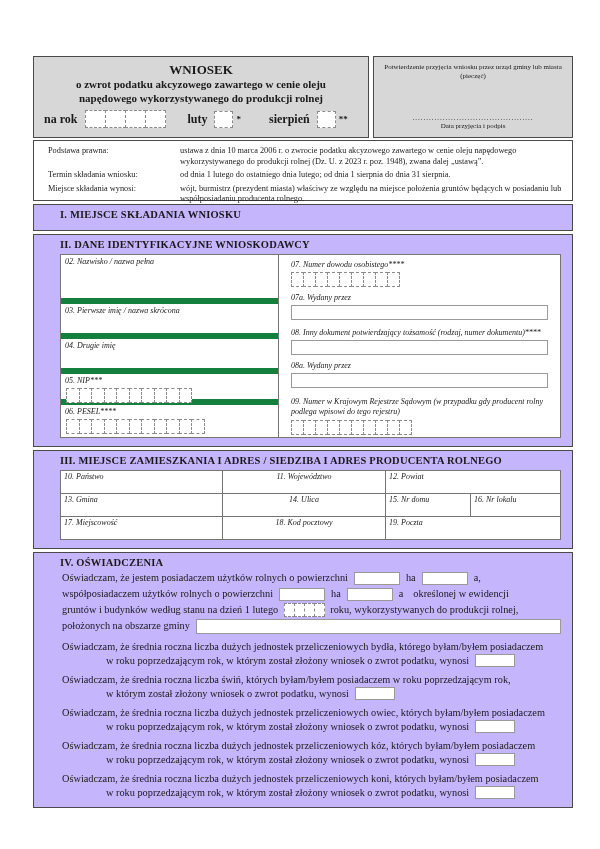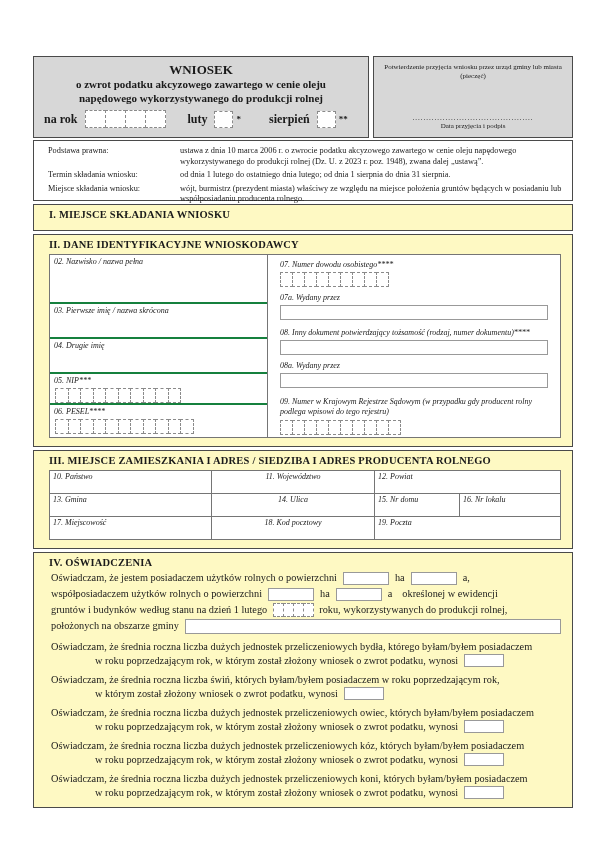--- a/index.html
+++ b/index.html
@@ -40,36 +40,36 @@
   
   .legal-box {
     margin-top:2px; border:1px solid #4a4a4a; background:#fff;
     padding:5px 8px 4px 14px; height:61px;
   }
   .legal-row { display:flex; margin-bottom:3px;gap:28px; }
   .legal-label { width:104px; flex:none; font-size:8.3px; line-height:10.5px; }
   .legal-text { flex:1; font-size:8.3px; line-height:10.5px; }
 
   
-  .sec { margin-top:3px; background:#fef9c3; border:1px solid #4a4a4a; padding:3px 11px 8px 15px; }
+  .sec { margin-top:3px; background:#c4b5fd; border:1px solid #4a4a4a; padding:3px 11px 8px 26px; }
   .sec-title { font-weight:bold; font-size:10.5px; line-height:14px; letter-spacing:.2px; }
   .flabel { font-style:italic; font-size:8px; line-height:10px; }
   .wbox { background:#fff; border:1px solid #757575; }
   .cells { display:flex; }
   .cell { background:#fff; border:1px dashed #8a8a8a; margin-right:-1px; }
   .cell-sm { width:13.5px; height:15px; }
   .input-line { background:#fff; border:1px solid #999; height:15px; }
 
   
   .field01 { margin-top:2px; height:37px; padding:2px 4px; }
 
   
   .sec2-grid { margin-top:2px; display:flex; background:#fff; border:1px solid #757575; height:184px; }
   .sec2-left { width:218px; flex:none; border-right:1px solid #757575; display:flex; flex-direction:column; }
-  .l-row { padding:2px 4px; border-bottom:2px solid #15803d; }
+  .l-row { padding:2px 4px; border-bottom:6px solid #15803d; }
   .l-row:last-child { border-bottom:none; }
   .r02 { height:49px; }
   .r03 { height:35px; }
   .r04 { height:35px; }
   .r05 { height:31px; }
   .r06 { flex:1; }
   .l-row .cells { margin-top:2px; margin-left:1px; }
   .sec2-right { flex:1; padding:5px 12px 0 12px; }
   .sec2-right .flabel { margin-bottom:2px; }
   .sec2-right .cells { margin-bottom:4px; }
@@ -144,21 +144,21 @@
   <div class="legal-box">
     <div class="legal-row">
       <div class="legal-label">Podstawa prawna:</div>
       <div class="legal-text">ustawa z dnia 10 marca 2006 r. o zwrocie podatku akcyzowego zawartego w cenie oleju  napędowego wykorzystywanego do produkcji  rolnej (Dz. U. z 2023 r. poz. 1948), zwana dalej „ustawą”.</div>
     </div>
     <div class="legal-row">
       <div class="legal-label">Termin składania wniosku:</div>
       <div class="legal-text">od dnia 1 lutego do ostatniego dnia lutego; od dnia 1 sierpnia do dnia 31 sierpnia.</div>
     </div>
     <div class="legal-row">
-      <div class="legal-label">Miejsce składania wniosku:</div>
+      <div class="legal-label">Miejsce składania wynosi:</div>
       <div class="legal-text">wójt, burmistrz (prezydent miasta) właściwy ze względu na miejsce położenia gruntów będących w posiadaniu lub współposiadaniu producenta rolnego.</div>
     </div>
   </div>
 
   <div class="sec">
     <div class="sec-title">I. MIEJSCE SKŁADANIA WNIOSKU</div>
   </div>
 
   <div class="sec">
     <div class="sec-title">II. DANE IDENTYFIKACYJNE WNIOSKODAWCY</div>

